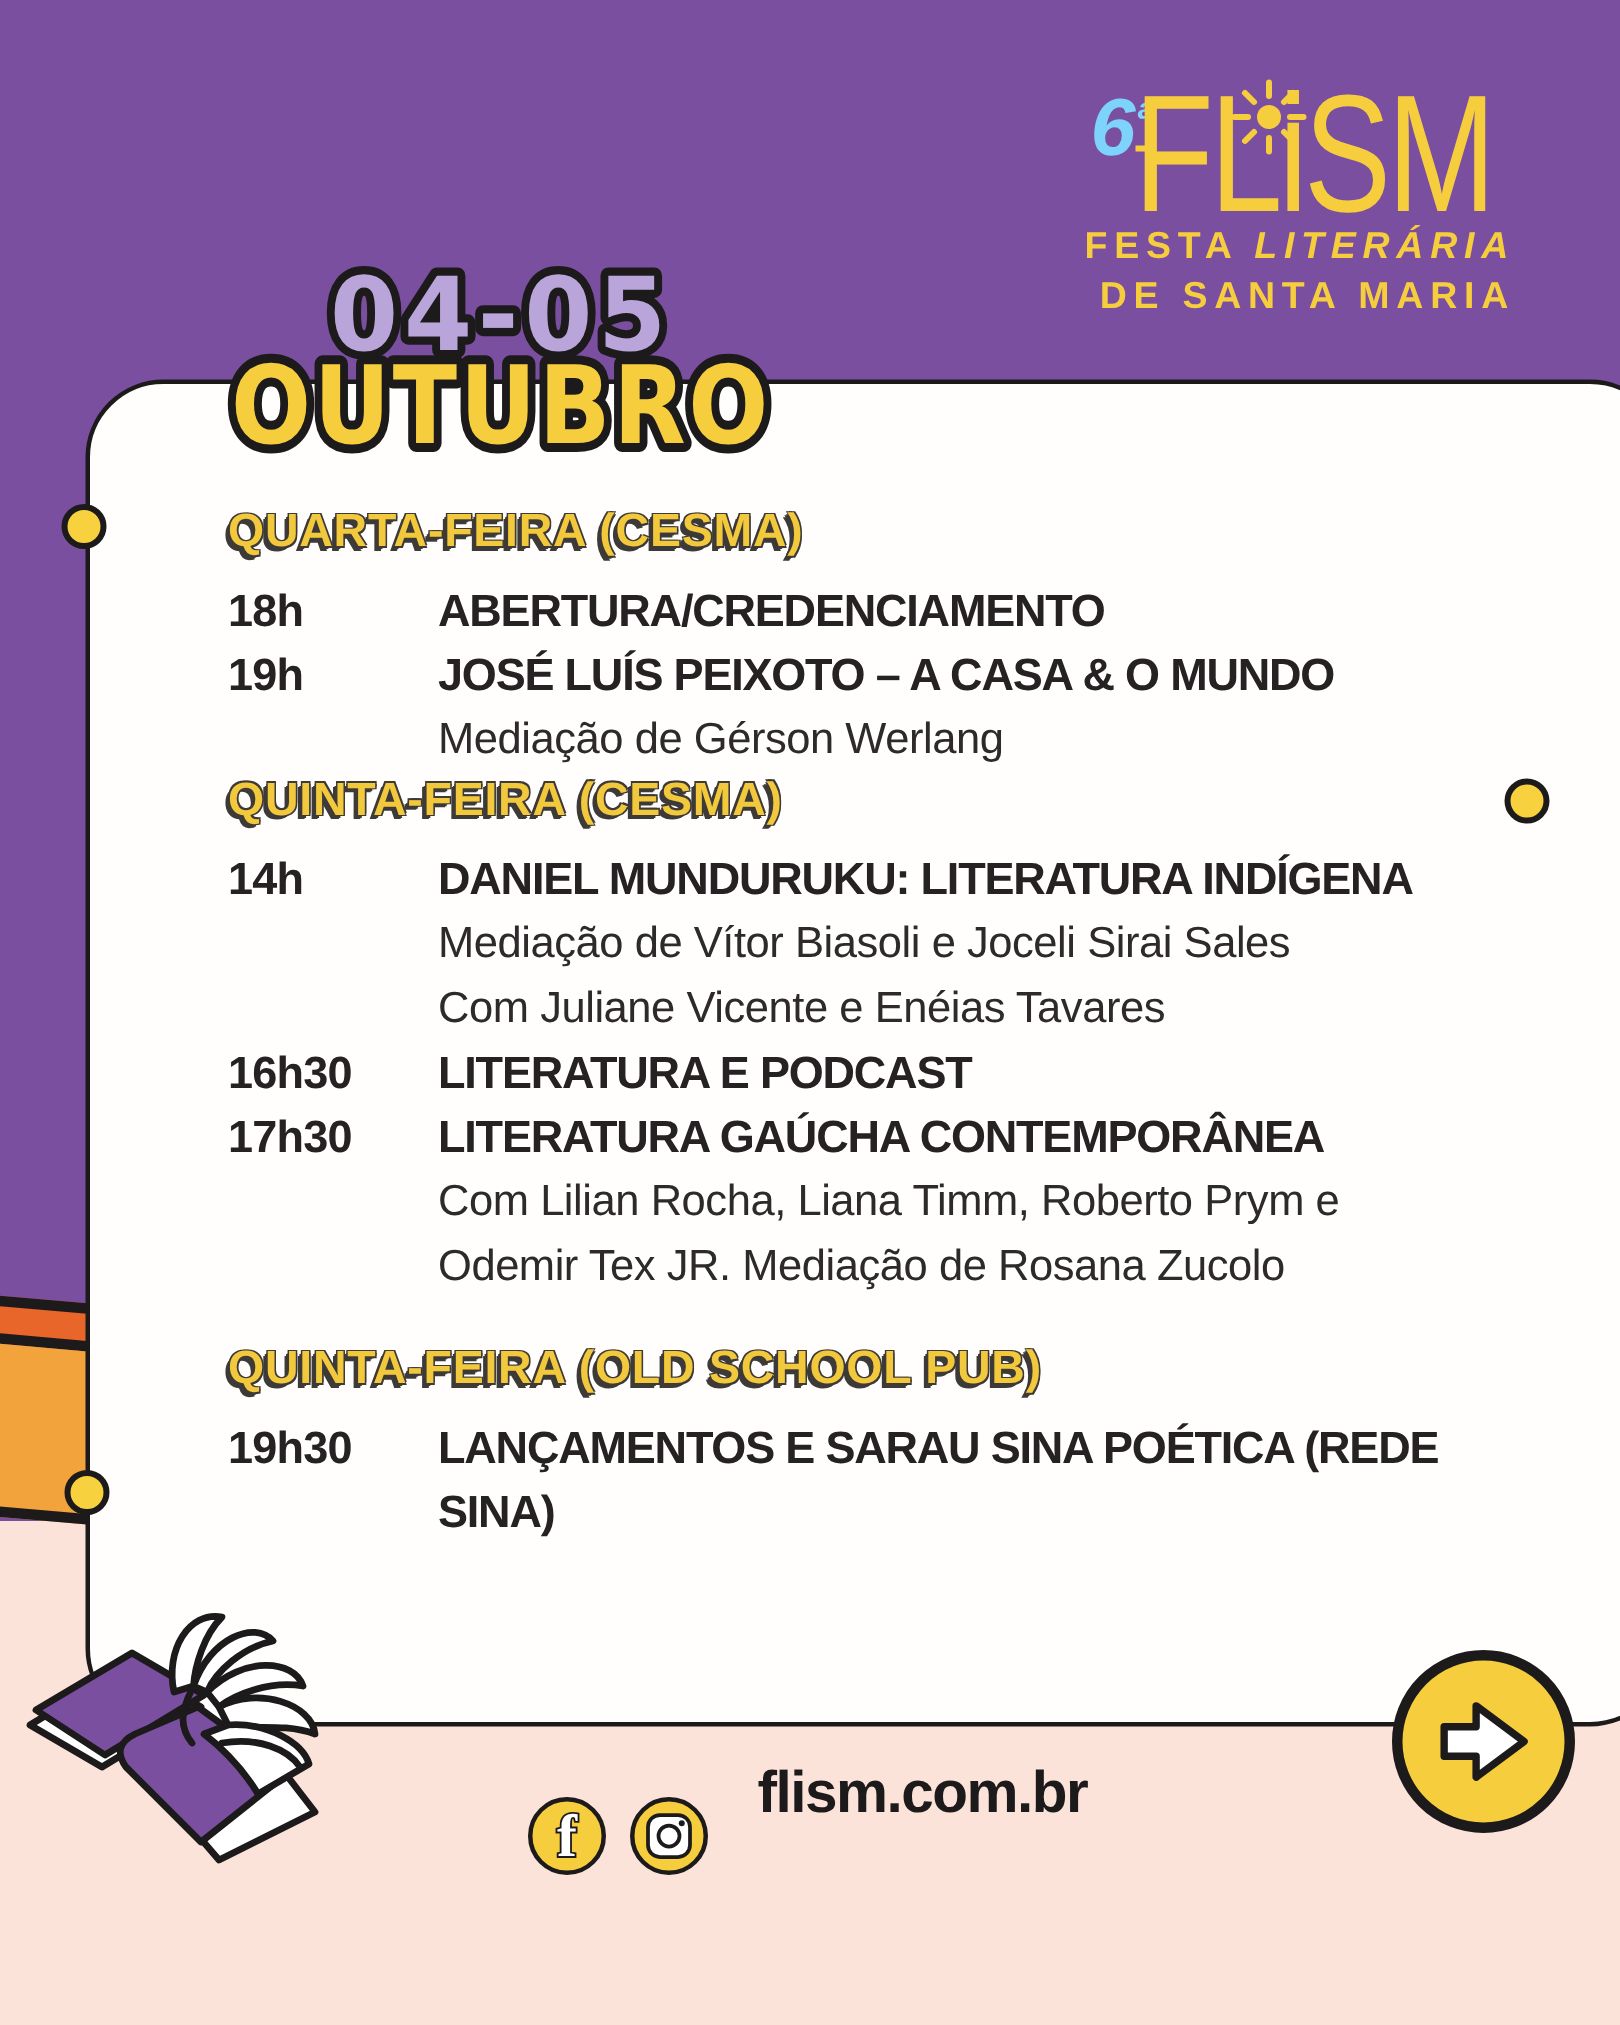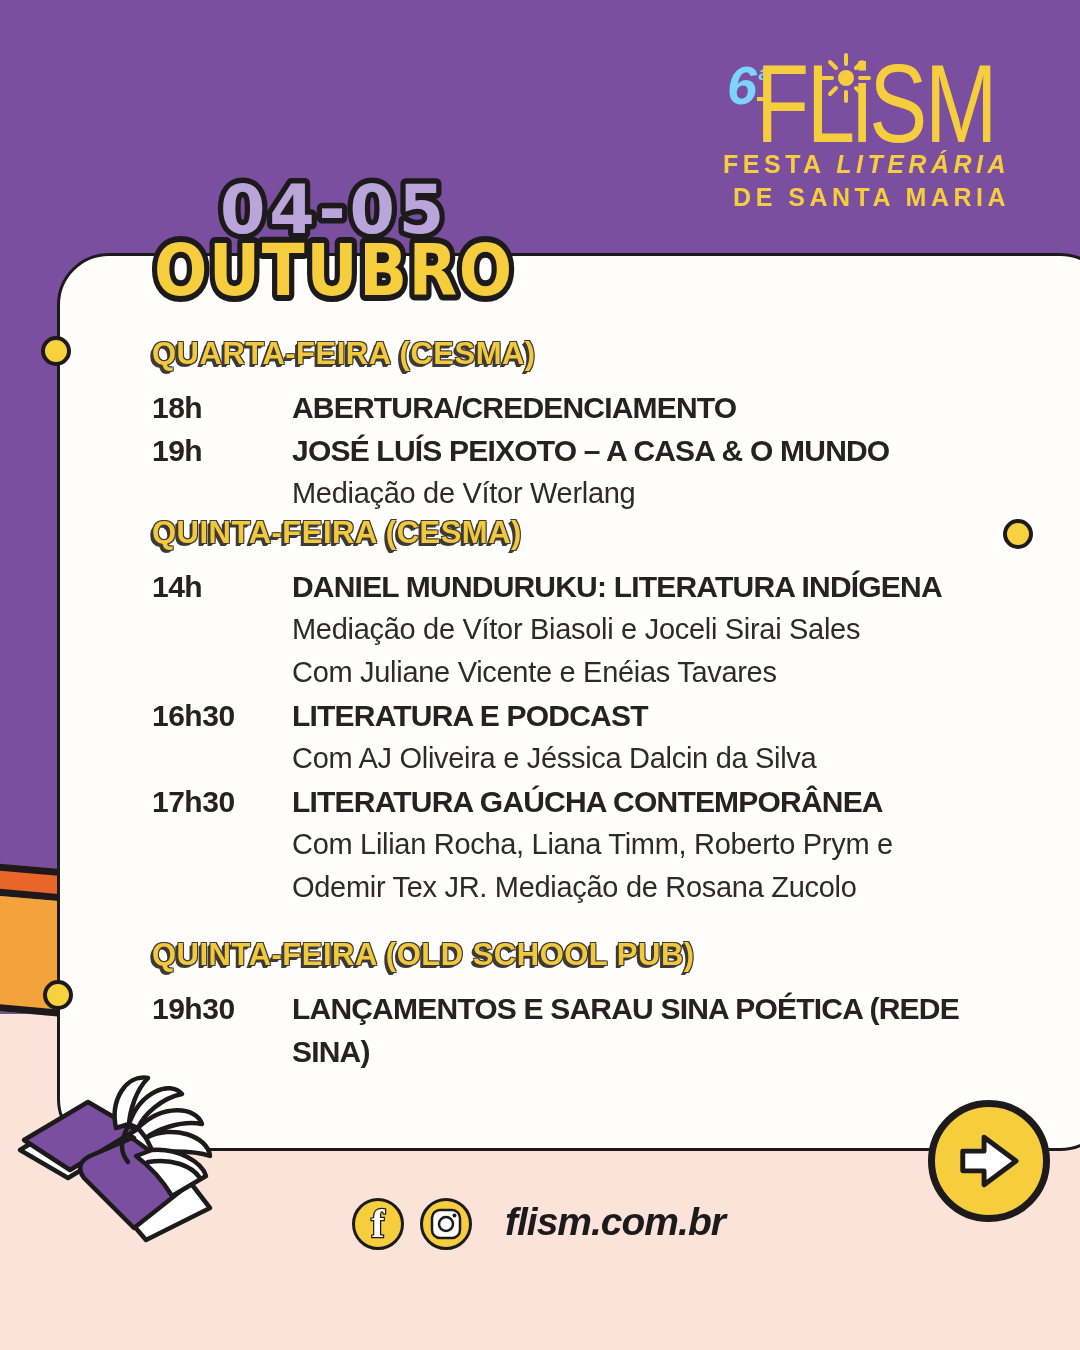--- a/index.html
+++ b/index.html
@@ -64,22 +64,22 @@
   
   .arrow-btn{ position:absolute; left:928px; top:1100px; width:122px; height:122px; z-index:6;
     background:#F6CE3D; border:7px solid #1d1a1b; border-radius:50%;
     display:flex; align-items:center; justify-content:center; cursor:pointer; }
 
   
   .social{ position:absolute; width:52px; height:52px; border:3px solid #1d1a1b; border-radius:50%;
     background:#F6CE3D; z-index:5; display:flex; align-items:center; justify-content:center; cursor:pointer; }
   .fb{ left:352px; top:1198px; }
   .ig{ left:420px; top:1198px; }
-  .website{ position:absolute; left:505px; top:1200px; z-index:5; color:#1d1a1b;
-    font-size:39px; font-weight:bold; font-style:italic; letter-spacing:-1px; cursor:pointer; }
+  .website{ position:absolute; left:505px; top:1174px; z-index:5; color:#1d1a1b;
+    font-size:39px; font-weight:bold; letter-spacing:-1px; cursor:pointer; }
 </style>
 </head>
 <body>
 
 <div class="poster">
 
   <div class="pink-backdrop"></div>
   <div class="stripes stripes-left">
     <div class="stripe-wrap">
       <div class="stripe-orange"></div>
@@ -123,36 +123,35 @@
     <div class="section">
       <div class="sec-heading">QUARTA-FEIRA (CESMA)</div>
       <div class="row">
         <div class="time">18h</div>
         <div class="title">ABERTURA/CREDENCIAMENTO</div>
       </div>
       <div class="row">
         <div class="time">19h</div>
         <div class="title">JOSÉ LUÍS PEIXOTO – A CASA &amp; O MUNDO</div>
       </div>
-      <div class="sub">Mediação de Vítor Werlang</div>
+      <div class="sub">Mediação de Gérson Werlang</div>
     </div>
 
     <div class="section">
       <div class="sec-heading">QUINTA-FEIRA (CESMA)</div>
       <div class="row">
         <div class="time">14h</div>
         <div class="title">DANIEL MUNDURUKU: LITERATURA INDÍGENA</div>
       </div>
       <div class="sub">Mediação de Vítor Biasoli e Joceli Sirai Sales</div>
       <div class="sub">Com Juliane Vicente e Enéias Tavares</div>
       <div class="row">
         <div class="time">16h30</div>
         <div class="title">LITERATURA E PODCAST</div>
       </div>
-      <div class="sub">Com AJ Oliveira e Jéssica Dalcin da Silva</div>
       <div class="row">
         <div class="time">17h30</div>
         <div class="title">LITERATURA GAÚCHA CONTEMPORÂNEA</div>
       </div>
       <div class="sub">Com Lilian Rocha, Liana Timm, Roberto Prym e Odemir Tex JR. Mediação de Rosana Zucolo</div>
     </div>
 
     <div class="section">
       <div class="sec-heading">QUINTA-FEIRA (OLD SCHOOL PUB)</div>
       <div class="row">

